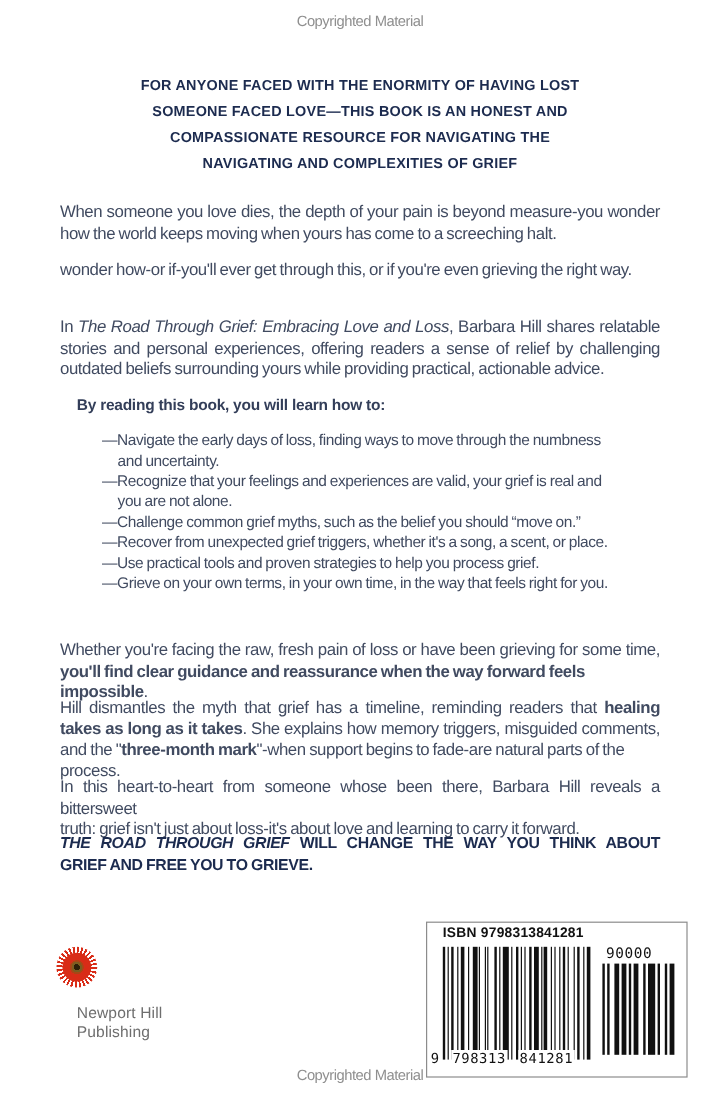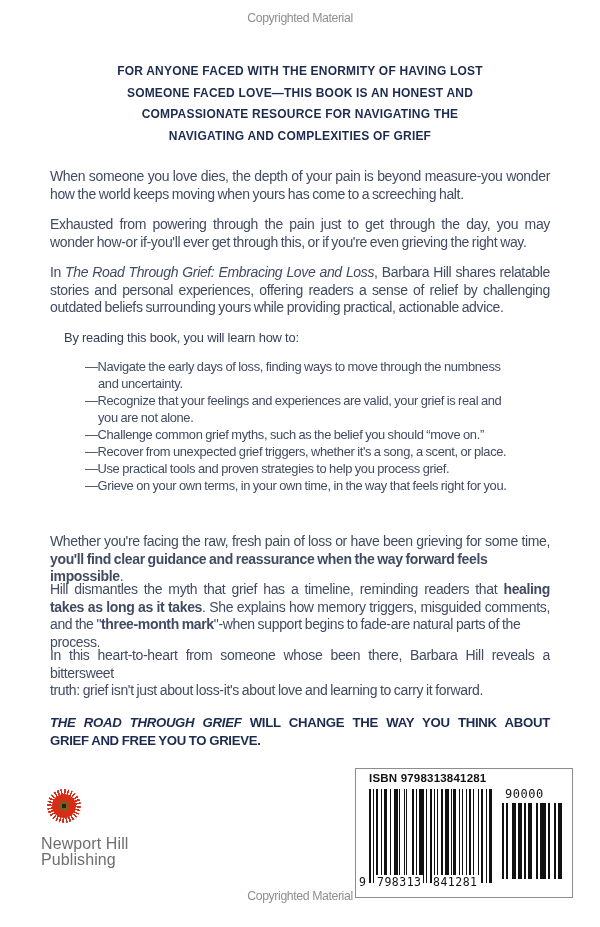--- a/index.html
+++ b/index.html
@@ -14,33 +14,33 @@
 
   
   .block{position:absolute;color:#414b61;}
   .pline{min-height:1em;}
   .just{text-align:justify;text-align-last:justify;}
   .bold{font-weight:700;}
   .italic{font-style:italic;}
   .b-headline{font-weight:700;font-size:12px;line-height:21.5px;text-align:center;
               color:#1c2b4f;letter-spacing:.2px;}
   .b-body{font-size:14px;line-height:17.5px;letter-spacing:-.35px;word-spacing:-.7px;}
-  .b-listheading{font-weight:400;font-size:12.9px;letter-spacing:-.2px;color:#333e59;padding-left:14px;}
+  .b-listheading{font-weight:700;font-size:12.9px;letter-spacing:-.2px;color:#333e59;padding-left:14px;}
   .b-list{font-size:12.9px;line-height:17px;letter-spacing:-.35px;word-spacing:-.5px;}
   .list-item .pline.cont{padding-left:13px;}
   .b-closing{font-weight:700;font-size:13.2px;line-height:18px;color:#1c2b4f;
              letter-spacing:-.3px;word-spacing:-.5px;}
 
   
   .flower{position:absolute;left:47px;top:789px;width:34px;height:34px;border-radius:50%;
           background:repeating-conic-gradient(#d92c17 0deg 6.4deg,rgba(0,0,0,0) 6.4deg 12.857deg);}
   .flower::before{content:"";position:absolute;inset:5px;background:#d92c17;border-radius:50%;}
   .flower::after{content:"";position:absolute;inset:11px;border-radius:50%;
           background:radial-gradient(circle,#2c1f08 0 30%,#7c5d20 30% 52%,#a84616 52% 68%,#d92c17 68% 100%);}
-  .publisher-name{position:absolute;left:41px;top:836px;font-size:16px;line-height:15.5px;
+  .publisher-name{position:absolute;left:64px;top:836px;font-size:13px;line-height:15.5px;
           letter-spacing:.1px;color:#6e6e6e;}
 
   
   .barcode-box{position:absolute;left:355px;top:768px;width:218px;height:130px;
           border:1px solid #8c8c8c;background:#fff;box-sizing:border-box;text-align:center;}
   .isbn-label{position:absolute;left:13px;top:3px;font-weight:700;font-size:11.5px;
           letter-spacing:.2px;color:#111;}
   .bars{position:absolute;}
   .bars div{position:absolute;top:0;height:100%;background:#111;}
   .bc-digits span{position:absolute;top:106px;background:#fff;color:#111;padding:0 1px;
@@ -59,21 +59,20 @@
       <div class="pline"><span>FOR ANYONE FACED WITH THE ENORMITY OF HAVING LOST</span></div>
       <div class="pline"><span>SOMEONE FACED LOVE—THIS BOOK IS AN HONEST AND</span></div>
       <div class="pline"><span>COMPASSIONATE RESOURCE FOR NAVIGATING THE</span></div>
       <div class="pline"><span>NAVIGATING AND COMPLEXITIES OF GRIEF</span></div>
     </div>
     <div class="block b-body" style="top: 168px; left: 50px; width: 500px;">
       <div class="pline just"><span>When someone you love dies, the depth of your pain is beyond measure-you wonder</span></div>
       <div class="pline"><span>how the world keeps moving when yours has come to a screeching halt.</span></div>
     </div>
     <div class="block b-body" style="top: 216px; left: 50px; width: 500px;">
-      <div class="pline just"><span>Exhausted from powering through the pain just to get through the day, you may</span></div>
       <div class="pline"><span>wonder how-or if-you'll ever get through this, or if you're even grieving the right way.</span></div>
     </div>
     <div class="block b-body" style="top: 264px; left: 50px; width: 500px;">
       <div class="pline just"><span>In </span><span class="italic">The Road Through Grief: Embracing Love and Loss</span><span>, Barbara Hill shares relatable</span></div>
       <div class="pline just"><span>stories and personal experiences, offering readers a sense of relief by challenging</span></div>
       <div class="pline"><span>outdated beliefs surrounding yours while providing practical, actionable advice.</span></div>
     </div>
     <div class="block b-listheading" style="top: 330px; left: 50px; width: 500px;">
       <div class="pline"><span>By reading this book, you will learn how to:</span></div>
     </div>
@@ -105,21 +104,21 @@
     </div>
     <div class="block b-body" style="top: 581px; left: 50px; width: 500px;">
       <div class="pline just"><span>Hill dismantles the myth that grief has a timeline, reminding readers that </span><span class="bold">healing</span></div>
       <div class="pline just"><span class="bold">takes as long as it takes</span><span>. She explains how memory triggers, misguided comments,</span></div>
       <div class="pline"><span>and the "</span><span class="bold">three-month mark</span><span>"-when support begins to fade-are natural parts of the process.</span></div>
     </div>
     <div class="block b-body" style="top: 647px; left: 50px; width: 500px;">
       <div class="pline just"><span>In this heart-to-heart from someone whose been there, Barbara Hill reveals a bittersweet</span></div>
       <div class="pline"><span>truth: grief isn't just about loss-it's about love and learning to carry it forward.</span></div>
     </div>
-    <div class="block b-closing" style="top: 714px; left: 50px; width: 500px;">
+    <div class="block b-closing" style="top: 694px; left: 50px; width: 500px;">
       <div class="pline just"><span class="bold italic">THE ROAD THROUGH GRIEF</span><span class="bold"> WILL CHANGE THE WAY YOU THINK ABOUT</span></div>
       <div class="pline"><span class="bold">GRIEF AND FREE YOU TO GRIEVE.</span></div>
     </div>
     <div class="flower"></div>
 
   <div class="publisher-name">
     <div>Newport Hill</div>
     <div>Publishing</div>
   </div>
 

